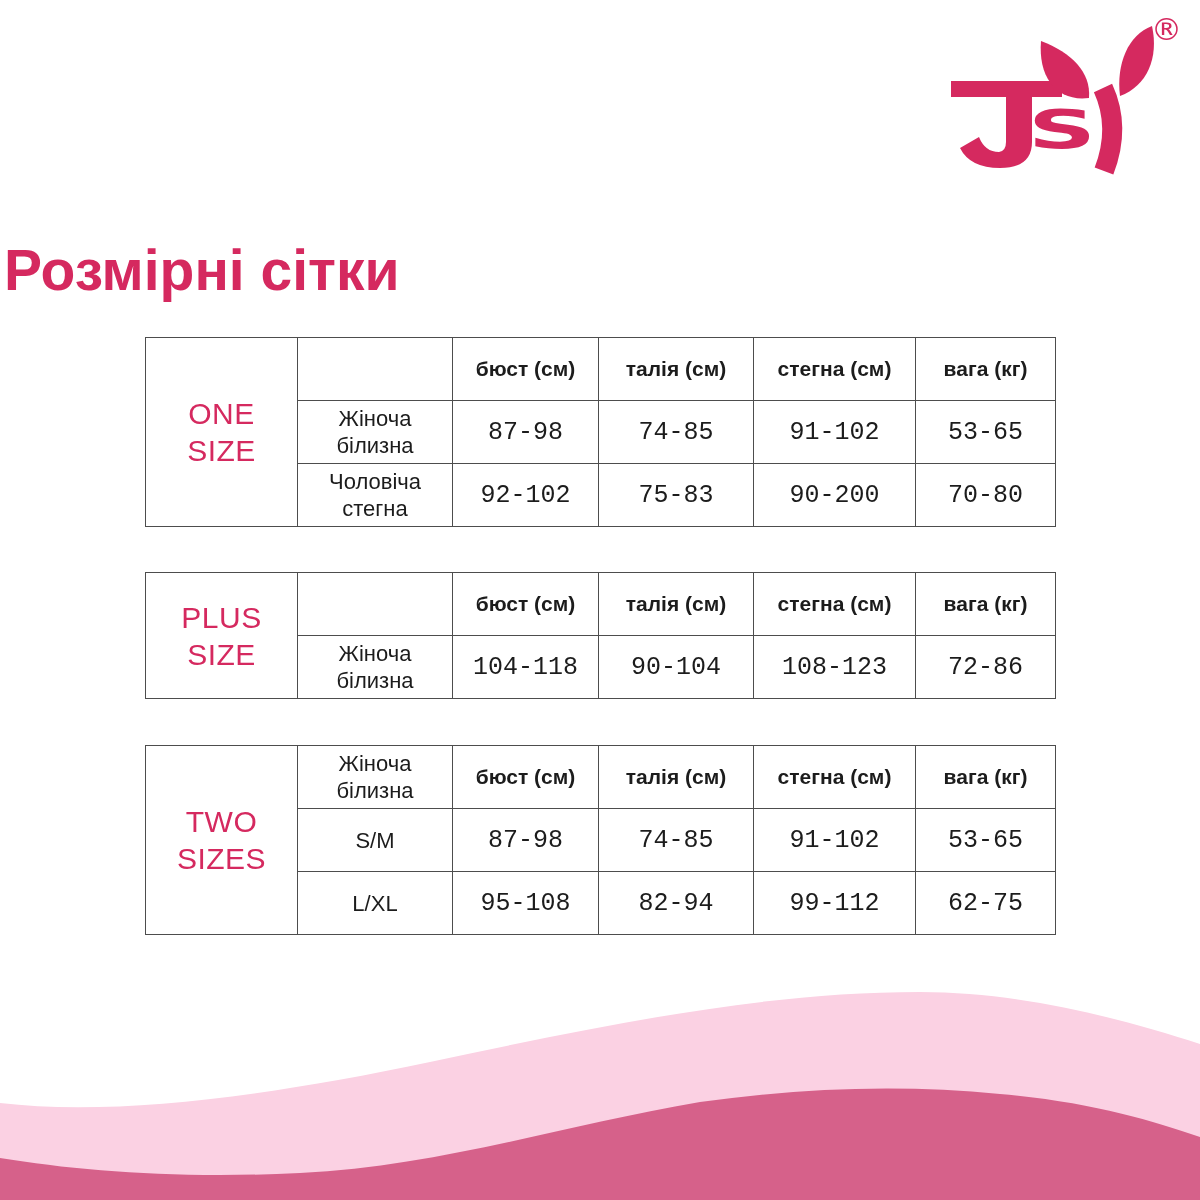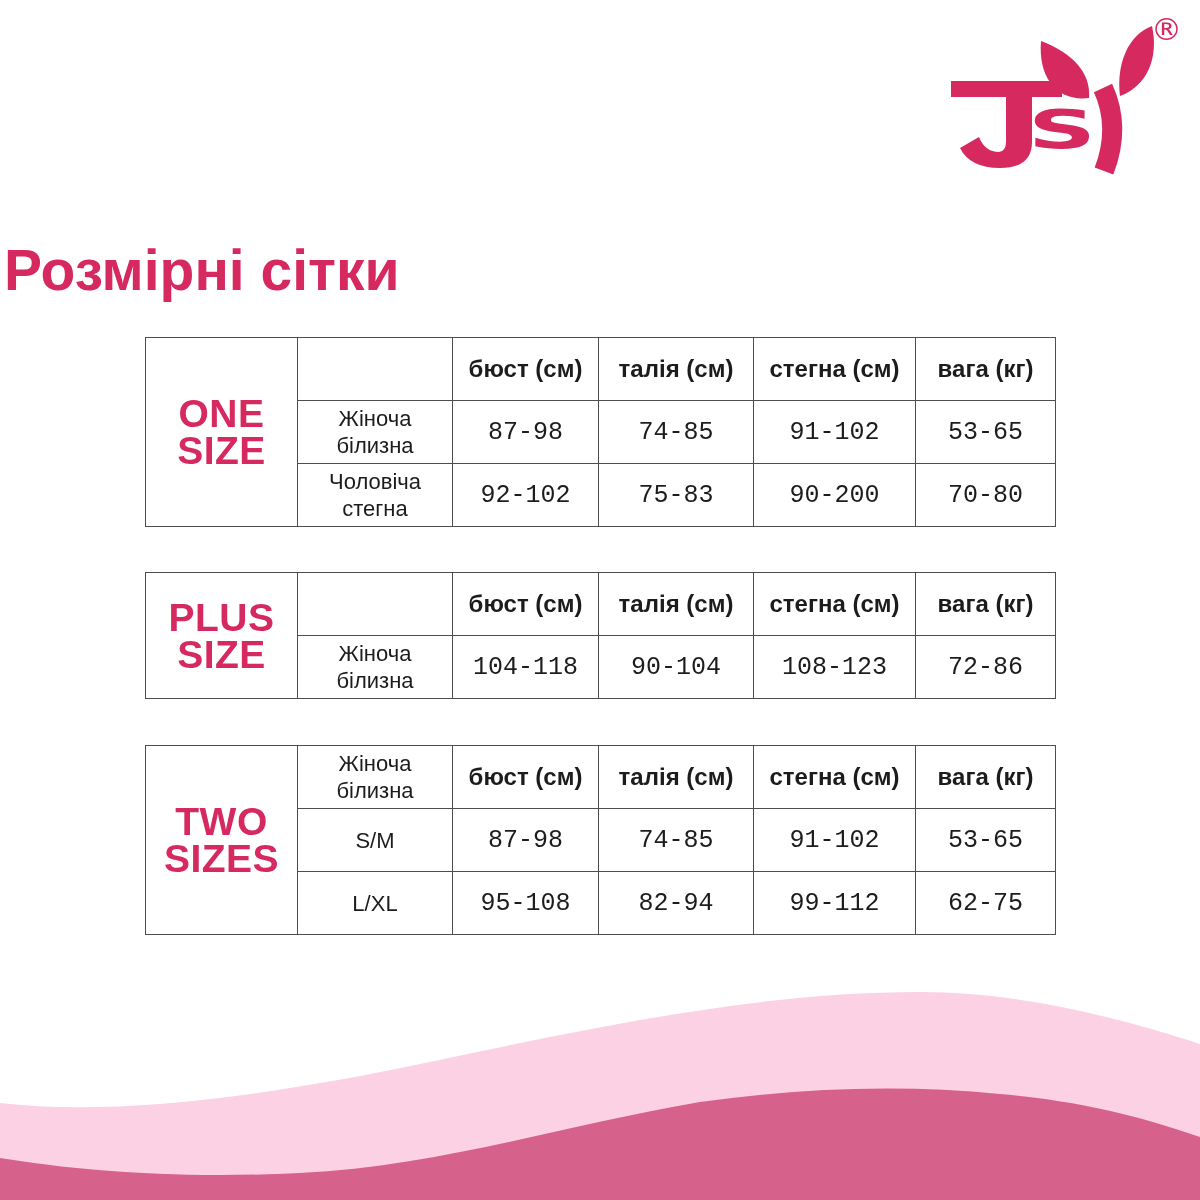--- a/index.html
+++ b/index.html
@@ -29,24 +29,24 @@
     background:#ffffff;
   }
   #table-one-size{top:337px;}
   #table-plus-size{top:572px;}
   #table-two-sizes{top:745px;}
   .size-table td{
     border:1.5px solid #4d4d4d;text-align:center;vertical-align:middle;
     height:62px;padding:0;overflow:hidden;
   }
   .size-table td.lbl{
-    font-size:39px;font-weight:bold;color:#d5295f;line-height:37px;letter-spacing:0.5px;
+    font-size:30px;font-weight:normal;color:#d5295f;line-height:37px;letter-spacing:0.5px;
   }
   .size-table td.lbl span{display:block;}
-  .size-table td.colhead{font-size:24px;font-weight:bold;}
+  .size-table td.colhead{font-size:21px;font-weight:bold;}
   .size-table td.rowhead{font-size:22px;font-weight:normal;line-height:27px;}
   .size-table td.val{font-size:25px;font-weight:normal;font-family:Liberation Mono, monospace;}
   
   .waves{position:absolute;left:0;bottom:0;width:1200px;height:260px;display:block;}
 </style>
 </head>
 <body>
 
 <div class="page">
 

